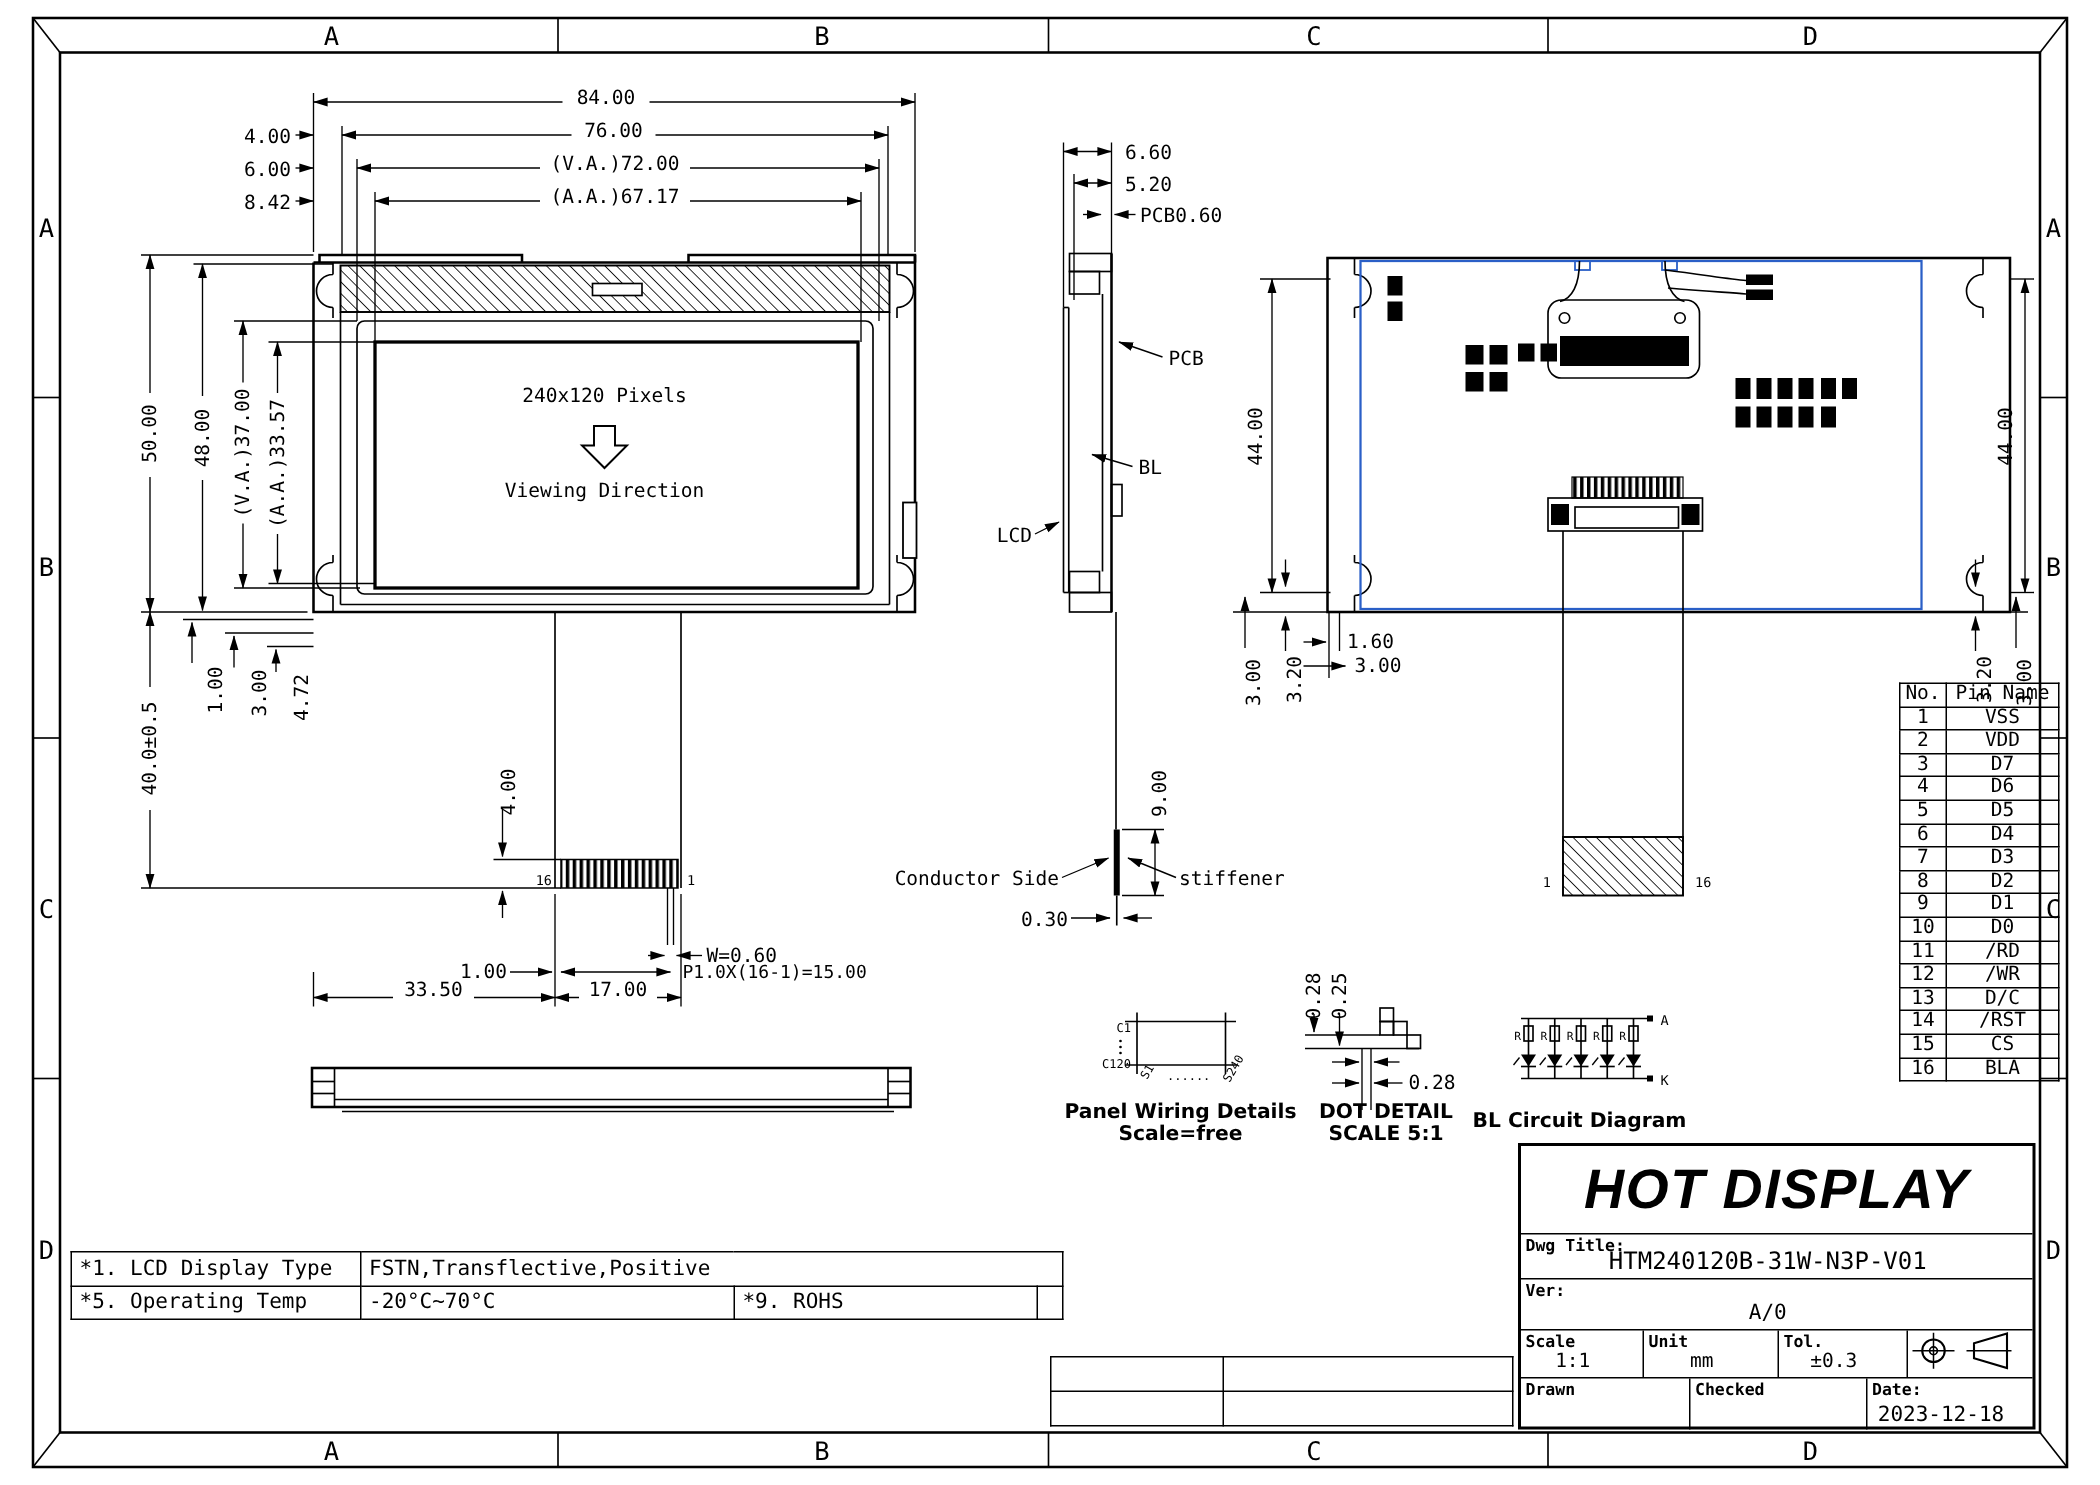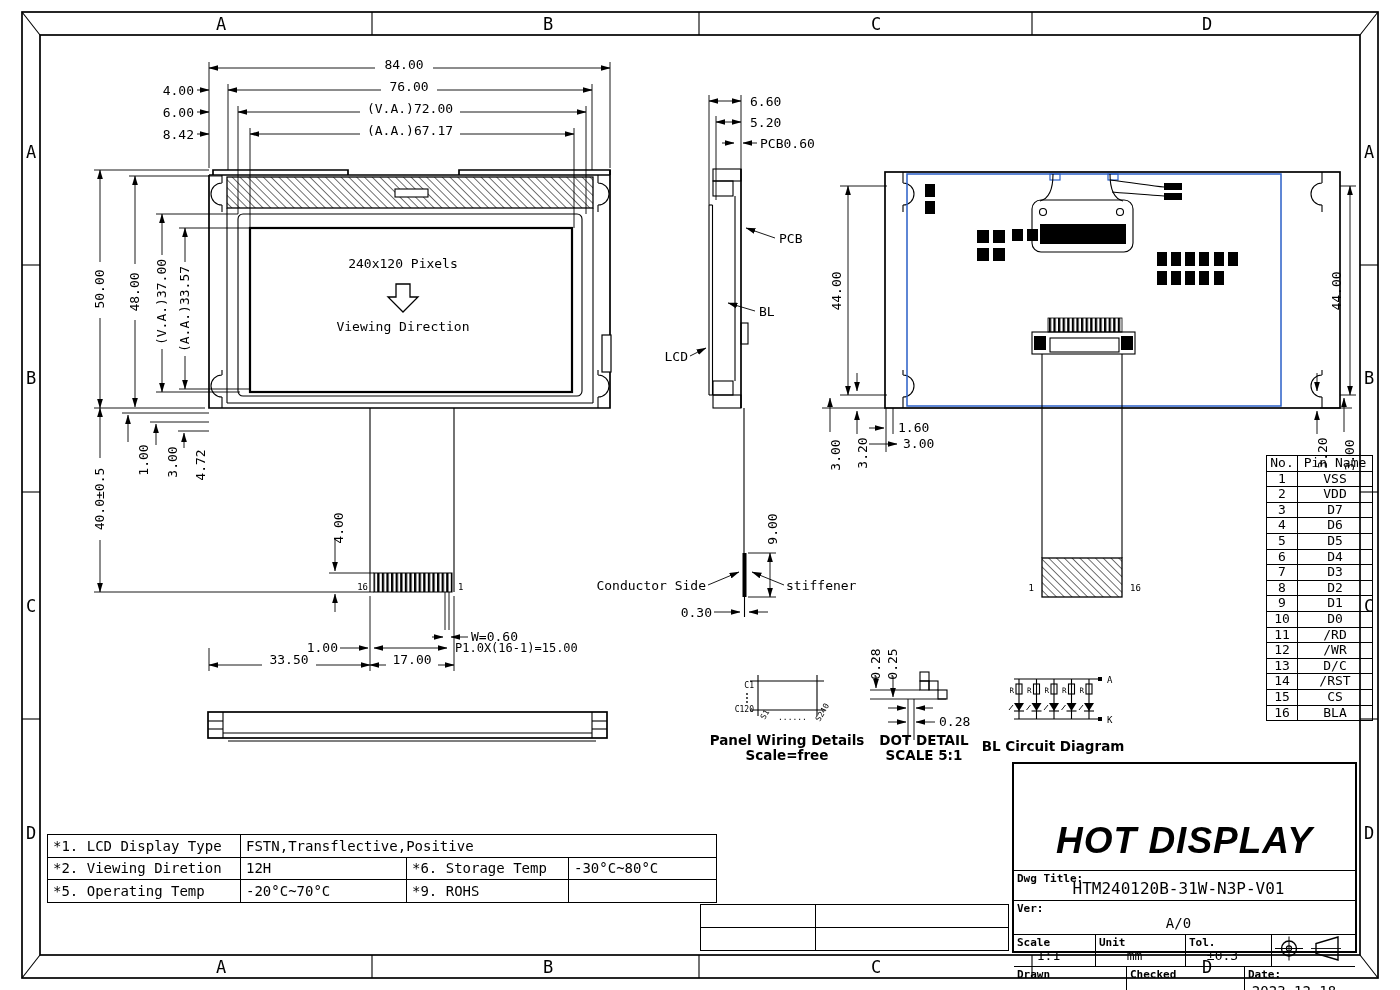--- a/index.html
+++ b/index.html
@@ -21,21 +21,21 @@
   .etab{position:absolute;left:700px;top:904px;}
   .etab td{border:1.6px solid #000;height:21.9px;padding:0;}
   .tb{position:absolute;left:1012px;top:762px;width:341px;height:187px;border:2px solid #000;background:#fff;}
   .tbrow{position:relative;border-top:1.6px solid #000;display:flex;}
   .tbcell{position:relative;box-sizing:border-box;}
   .tbcell+.tbcell{border-left:1.6px solid #000;}
   .lab{position:absolute;left:3px;top:1px;font-size:11px;font-weight:bold;font-family:"DejaVu Sans Mono",monospace;white-space:nowrap;}
   .val{position:absolute;left:0;right:12px;bottom:3px;text-align:center;font-size:14px;white-space:nowrap;}
   .logo{height:58px;display:flex;align-items:center;justify-content:center;
         font-family:"Liberation Sans","DejaVu Sans",sans-serif;font-weight:bold;font-style:italic;
-        font-size:37px;letter-spacing:1px;white-space:nowrap;margin-top:48px;}
+        font-size:37px;letter-spacing:1px;white-space:nowrap;}
 </style>
 </head>
 <body>
 
 <div id="stage">
 
 <svg width="1400" height="990" viewBox="0 0 1400 990">
   <defs>
     <marker id="ar" viewBox="0 0 10 6" refX="9.5" refY="3" markerWidth="11" markerHeight="7" orient="auto-start-reverse">
       <path d="M0 0 L10 3 L0 6 Z" fill="#000"></path>
@@ -502,26 +502,20 @@
 </tbody>
     </table>
 
 <table class="stab">
   <tbody>
         <tr>
     <td style="width:187px">*1. LCD Display Type</td>
     <td colspan="3" style="width:462px">FSTN,Transflective,Positive</td>
   </tr>
   <tr>
-    <td>*2. Viewing Diretion</td>
-    <td style="width:160px">12H</td>
-    <td style="width:156px">*6. Storage Temp</td>
-    <td style="width:142px">-30°C~80°C</td>
-  </tr>
-  <tr>
     <td>*5. Operating Temp</td>
     <td>-20°C~70°C</td>
     <td>*9. ROHS</td>
     <td></td>
   </tr>
 </tbody>
     </table>
 
 <table class="etab">
   <tbody>

